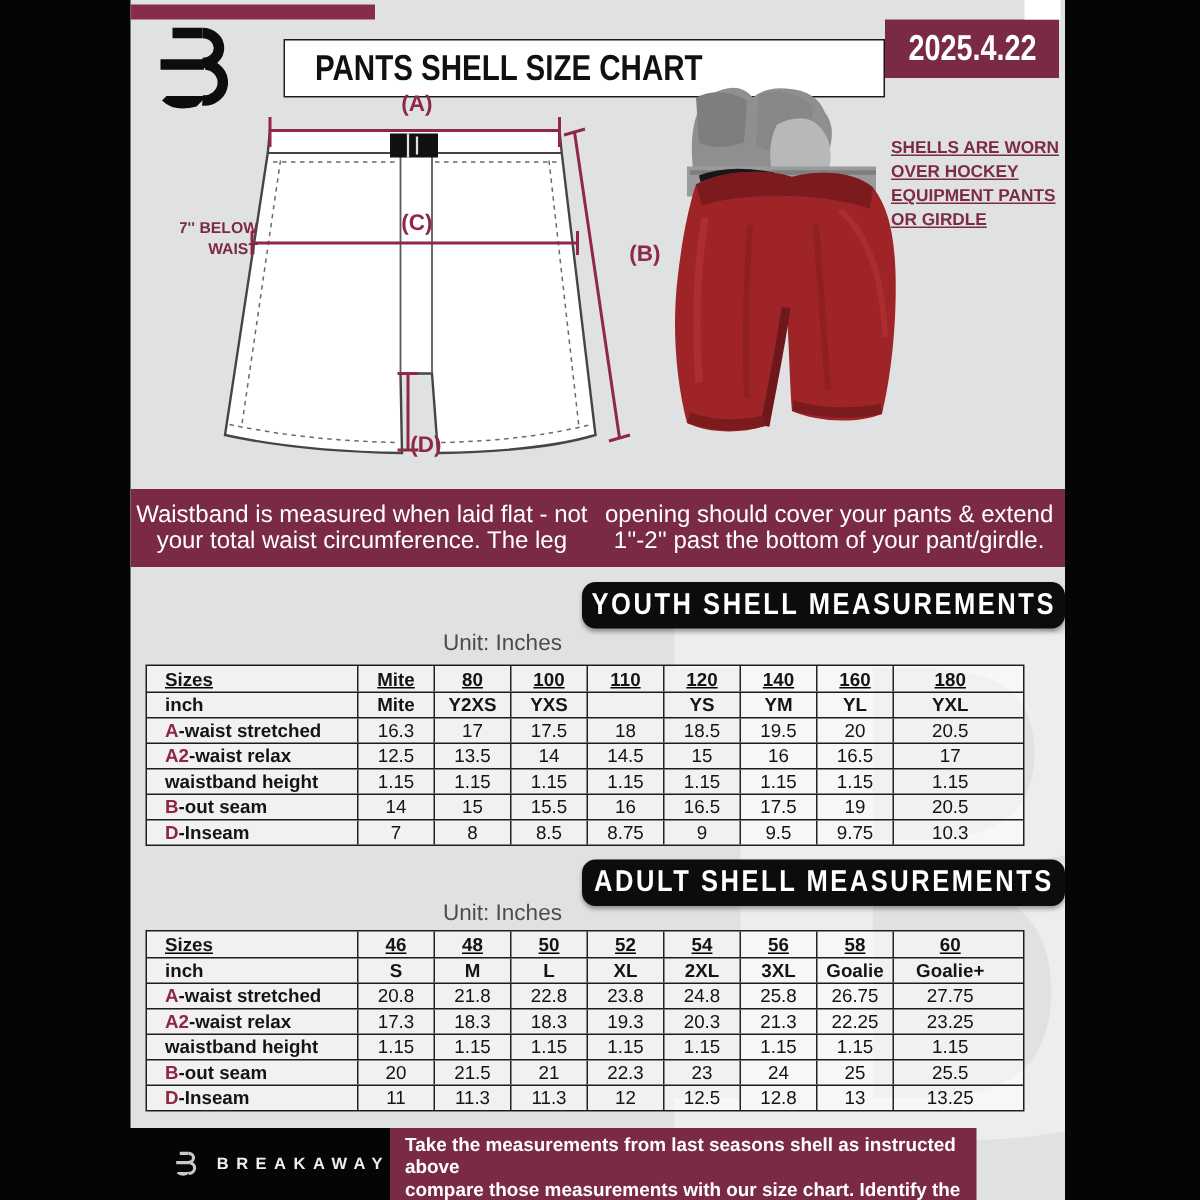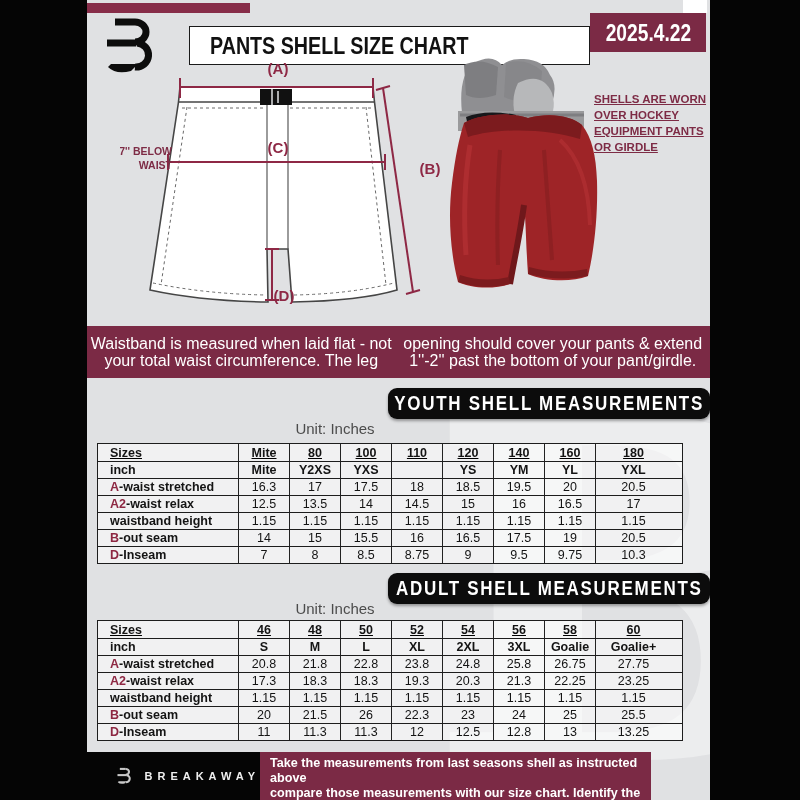--- a/index.html
+++ b/index.html
@@ -328,21 +328,21 @@
           <div class="tcell tval">1.15</div>
           <div class="tcell tval">1.15</div>
         </div>
         <div class="trow">
           <div class="tcell tlabel">
             <span class="prefix">B</span>
             <span>-out seam</span>
           </div>
           <div class="tcell tval">20</div>
           <div class="tcell tval">21.5</div>
-          <div class="tcell tval">26</div>
+          <div class="tcell tval">21</div>
           <div class="tcell tval">22.3</div>
           <div class="tcell tval">23</div>
           <div class="tcell tval">24</div>
           <div class="tcell tval">25</div>
           <div class="tcell tval">25.5</div>
         </div>
         <div class="trow">
           <div class="tcell tlabel">
             <span class="prefix">D</span>
             <span>-Inseam</span>

